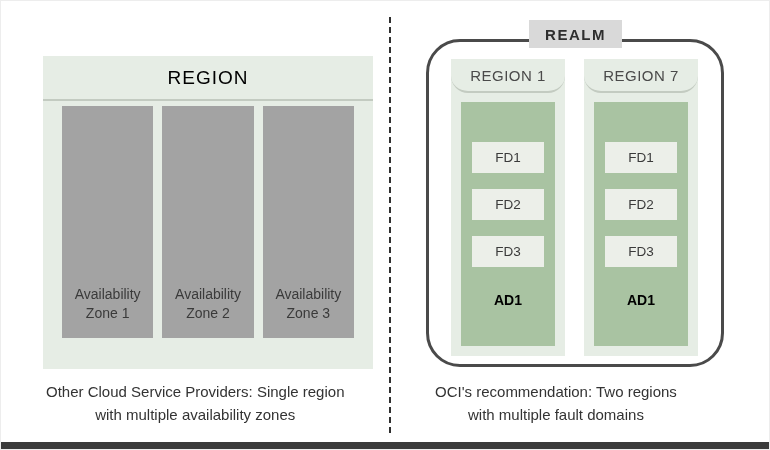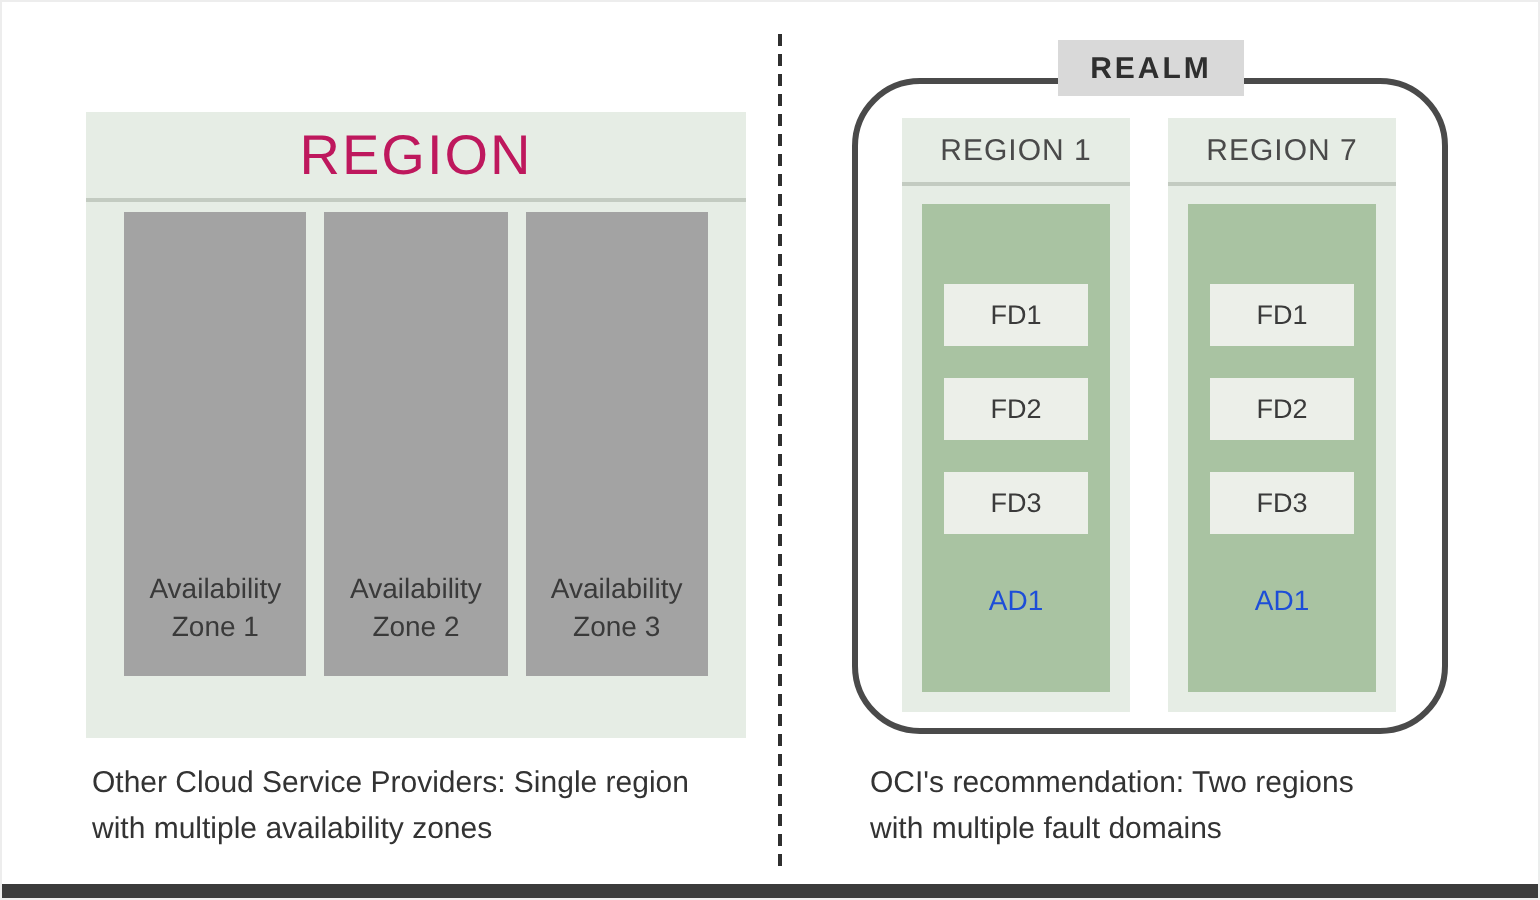--- a/index.html
+++ b/index.html
@@ -18,21 +18,21 @@
   
   .region-box {
     position: absolute;
     left: 42px; top: 55px;
     width: 330px; height: 313px;
     background: #e6ede5;
   }
   .region-header {
     height: 45px;
     display: flex; align-items: center; justify-content: center;
-    font-size: 28px; letter-spacing: 1px; color: #be185d;
+    font-size: 19px; letter-spacing: 1px; color: #000000;
     border-bottom: 2px solid #c3cbc1;
   }
   .zones {
     position: absolute; left: 0; top: 50px;
     width: 100%; height: 232px;
     display: flex; gap: 9px; padding: 0 19px;
   }
   .zone-col {
     flex: 1;
     background: #a3a3a3;
@@ -42,20 +42,21 @@
     text-align: center;
     font-size: 14px; line-height: 1.35; color: #3a3a3a;
     white-space: pre-line;
     padding-bottom: 15px;
   }
 
   .caption {
     position: absolute;
     font-size: 15px; line-height: 1.5; color: #333333;
     white-space: pre-line;
+    text-align: center;
   }
   .caption-left  { left: 45px;  top: 380px; }
   .caption-right { left: 434px; top: 380px; }
 
   
   .divider-dashed {
     position: absolute;
     left: 388px; top: 16px; height: 416px;
     border-left: 2px dashed #2f2f2f;
   }
@@ -83,38 +84,39 @@
     width: 114px; height: 297px;
     background: #e6ede5;
   }
   .oci-region-1 { left: 450px; }
   .oci-region-2 { left: 583px; }
   .oci-region-header {
     height: 34px;
     display: flex; align-items: center; justify-content: center;
     font-size: 15px; letter-spacing: 0.5px; color: #4a4a4a;
     border-bottom: 2px solid #c3cbc1;
+    border-radius: 17px;
   }
   .ad-col {
     position: absolute;
     left: 10px; top: 43px;
     width: 94px; height: 244px;
     background: #a9c3a2;
     display: flex; flex-direction: column; align-items: center;
     padding-top: 40px; gap: 16px;
   }
   .fd-box {
     width: 72px; height: 31px;
     background: #ecefe9;
     display: flex; align-items: center; justify-content: center;
     font-size: 13.5px; color: #3a3a3a;
   }
   .ad-label {
     margin-top: 9px;
-    font-size: 14px; color: #1d4ed8;
+    font-size: 14px; color: #000000; font-weight: bold;
   }
 
   .bottom-bar {
     position: absolute;
     left: 0; bottom: 0;
     width: 100%; height: 7px;
     background: #3b3b3b;
   }
 </style>
 </head>

